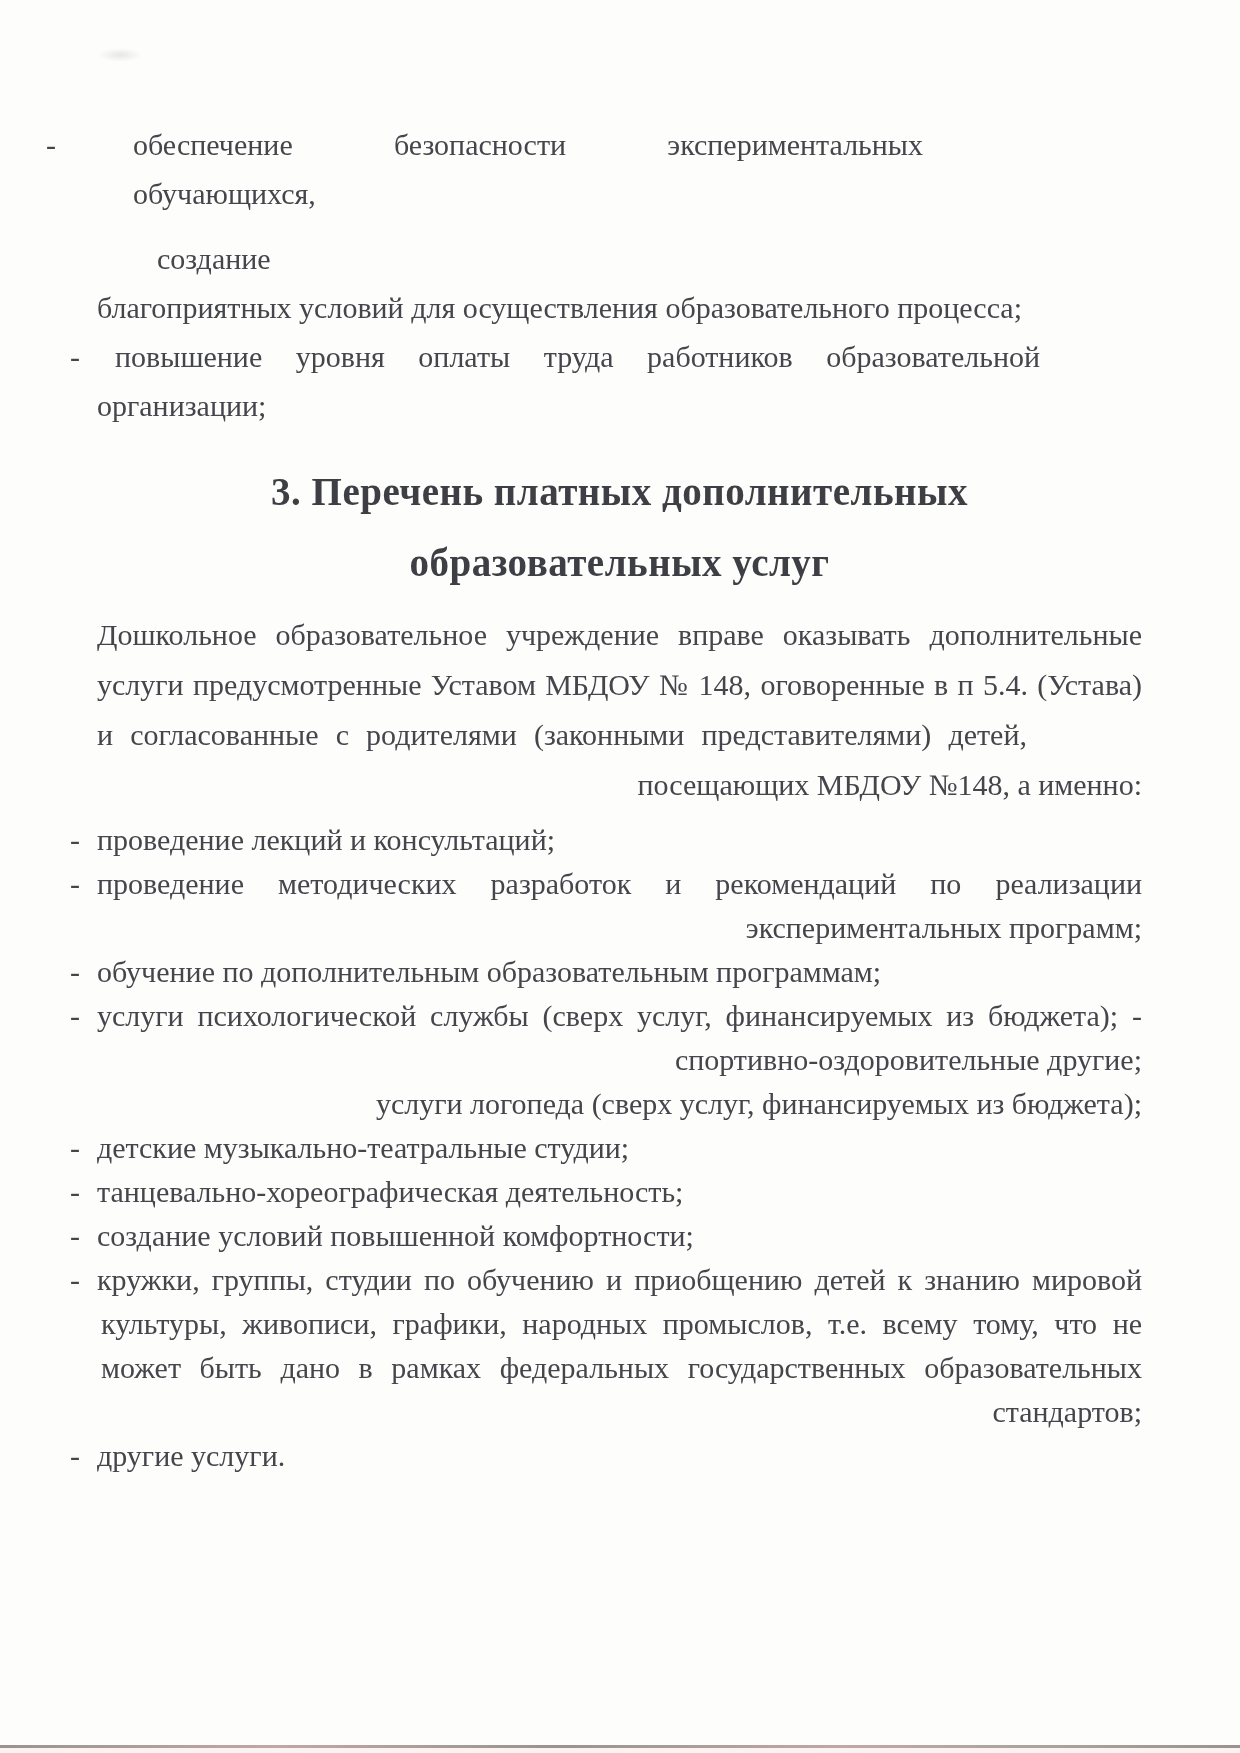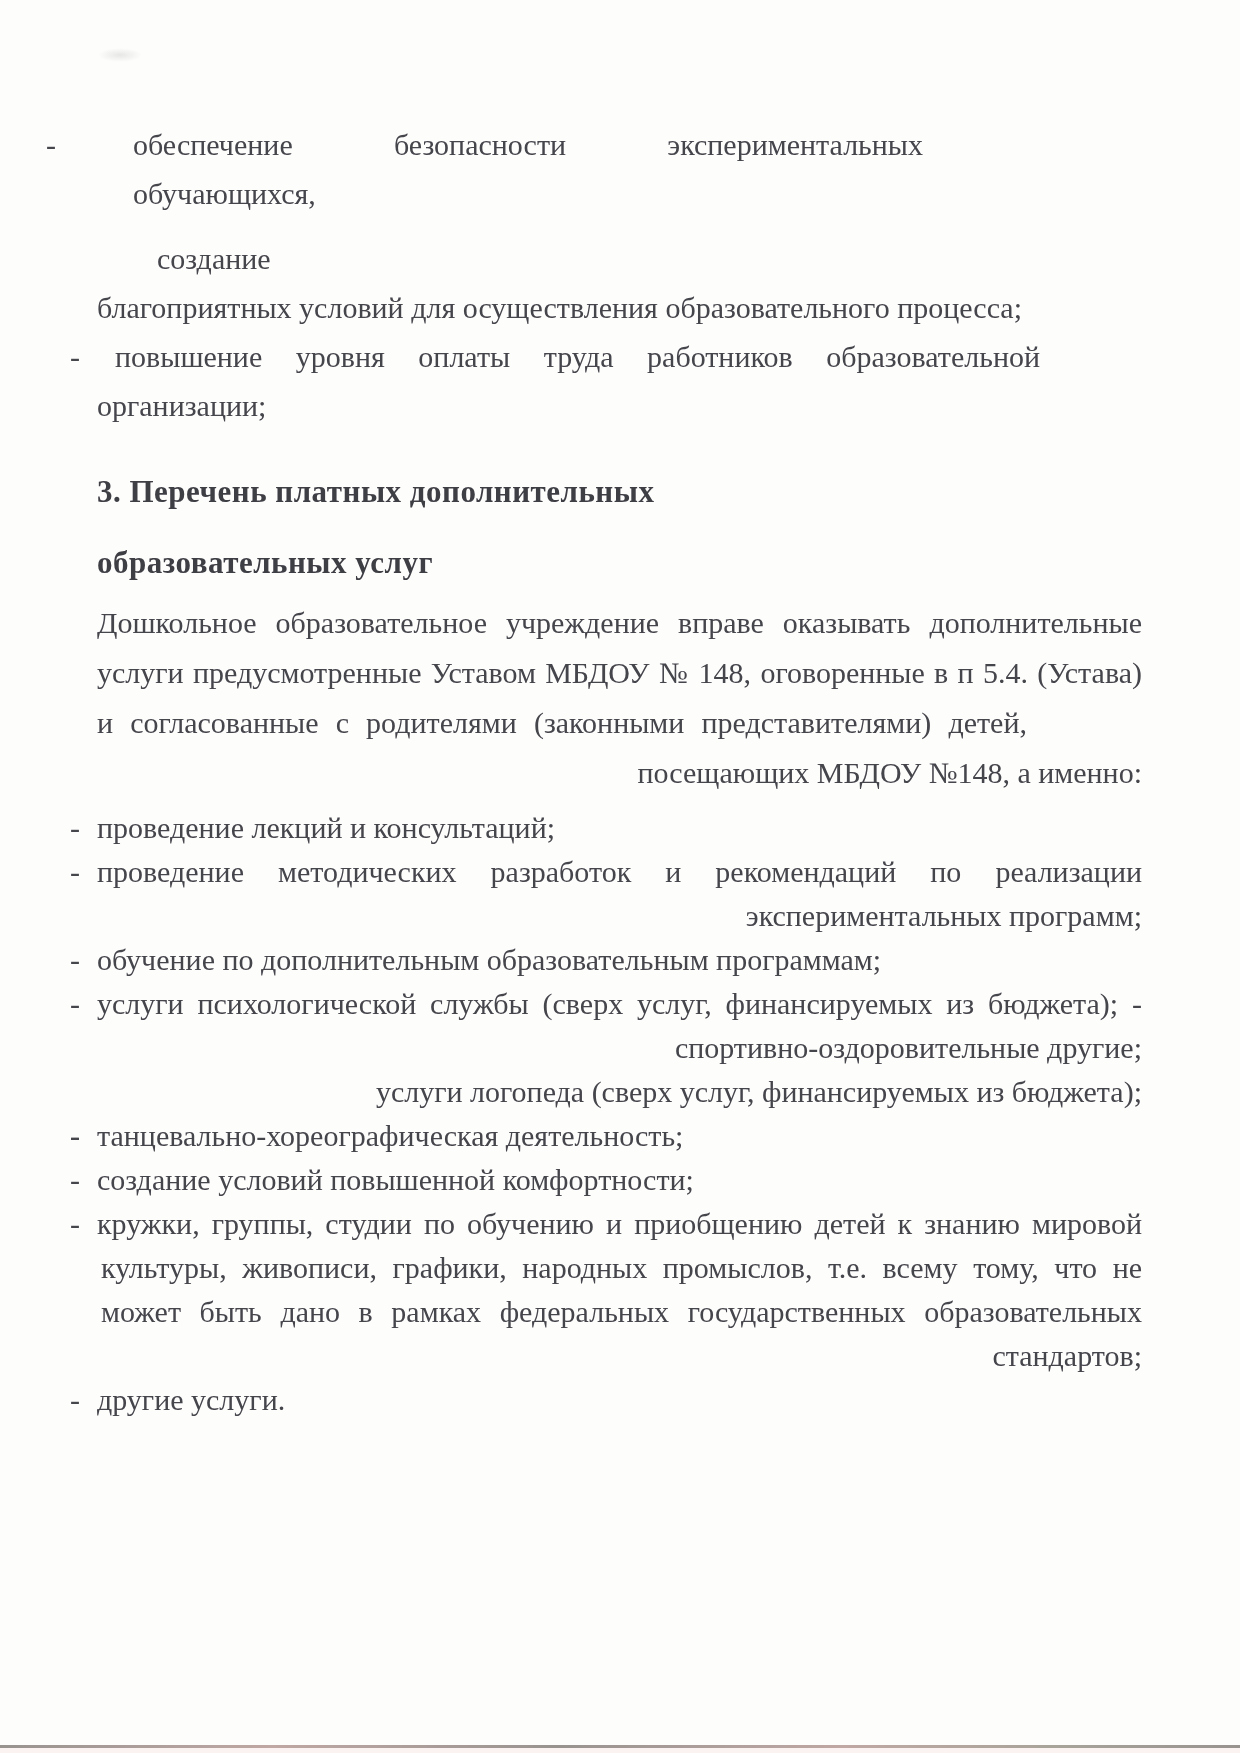--- a/index.html
+++ b/index.html
@@ -27,28 +27,29 @@
   .j { text-align: justify; text-align-last: justify; }
   
   .a1 { padding-left: 36px; width: 790px; }
   .a1 .mk { left: -51px; }
   .a2 { padding-left: 60px; margin-top: 16px; }
   .a4 { padding-left: 18px; width: 925px; }
   .a4 .mk { left: -27px; }
   
   .heading {
     margin-top: 26px;
+    text-align: center;
     font-weight: bold;
-    font-size: 31px;
+    font-size: 39px;
     letter-spacing: 0.5px;
     color: var(--ink-bold, #3e3e45);
   }
   .heading .ln { line-height: 71px; }
   
-  .para { margin-top: 0; }
+  .para { margin-top: 12px; }
   .para .ln { line-height: 50px; text-align: right; }
   .p3 { width: 930px; }
   
   .services { margin-top: 8px; }
   .services .ln { line-height: 44px; }
   .li .mk { left: -27px; }
   .cont { padding-left: 4px; text-align: right; }
   
   .smudge {
     position: absolute;
@@ -129,20 +130,21 @@
 
       <div class="ln li j">
         <span class="mk">-</span>
         <span>услуги психологической службы (сверх услуг, финансируемых из бюджета); -</span>
       </div>
       <div class="ln cont">спортивно-оздоровительные другие;</div>
       <div class="ln cont">услуги логопеда (сверх услуг, финансируемых из бюджета);</div>
 
       <div class="ln li">
         <span class="mk">-</span>
+        <span>детские музыкально-театральные студии;</span>
       </div>
 
       <div class="ln li">
         <span class="mk">-</span>
         <span>танцевально-хореографическая деятельность;</span>
       </div>
 
       <div class="ln li">
         <span class="mk">-</span>
         <span>создание условий повышенной комфортности;</span>

